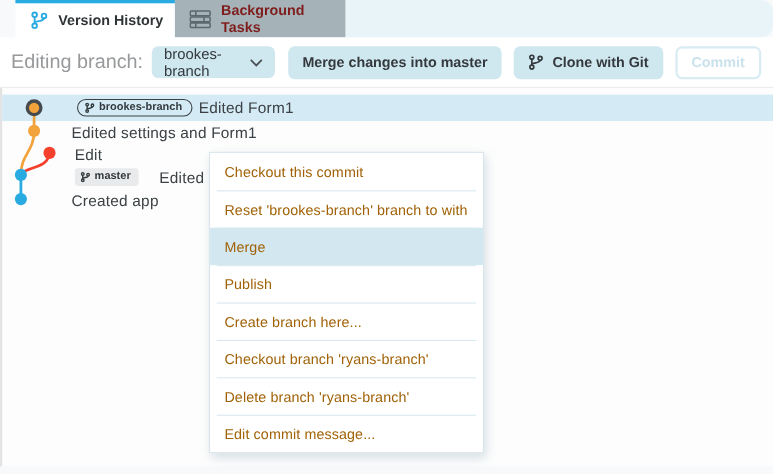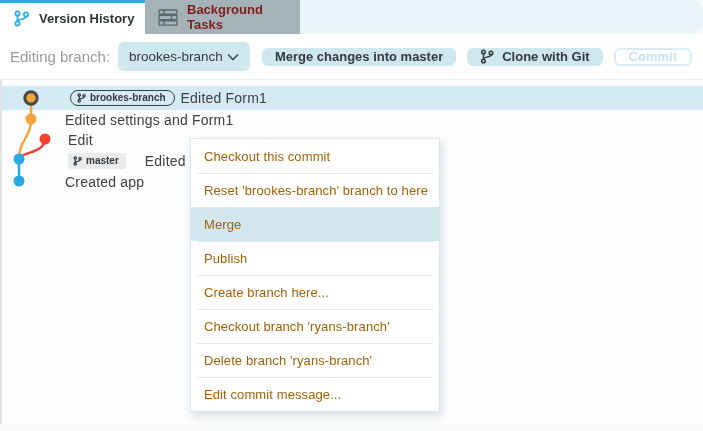--- a/index.html
+++ b/index.html
@@ -3,31 +3,31 @@
 <meta charset="utf-8">
 <style>
   html,body{margin:0;padding:0;}
   body{
     width:703px;height:431px;position:relative;overflow:hidden;
     background:#f7f9fa;
     font-family:"Liberation Sans", sans-serif;
     -webkit-font-smoothing:antialiased;
   }
   
-  .tabbar{position:absolute;top:0;left:0;right:0;height:34px;background:#e9f4f8;display:flex;border-radius:12px;}
+  .tabbar{position:absolute;top:0;left:14px;right:0;height:34px;background:#e9f4f8;display:flex;border-radius:12px;}
   .tab{display:flex;align-items:center;gap:9px;font-weight:bold;font-size:13px;box-sizing:border-box;cursor:default;}
   .tab.active{width:145px;background:#ffffff;border-top:3px solid #29abe2;padding-left:13px;color:#2f3437;}
   .tab.inactive{width:155px;background:#a5b3b8;padding-left:13px;color:#7f1d1d;}
   
   .toolbar{position:absolute;top:34px;left:0;right:0;height:46px;background:#ffffff;
     border-bottom:1px solid #ececec;display:flex;align-items:center;padding-left:10px;box-sizing:border-box;}
-  .tb-label{color:#97999b;font-size:15px;margin-right:8px;white-space:nowrap;}
+  .tb-label{color:#97999b;font-size:18px;margin-right:8px;white-space:nowrap;}
   .select{width:162px;height:29px;background:#cfe7ef;border-radius:6px;display:flex;align-items:center;
     justify-content:space-between;padding:0 11px;box-sizing:border-box;font-size:13.5px;color:#33393c;margin-right:12px;}
-  .btn{height:18px;background:#cfe7ef;border:none;border-radius:6px;font-family:inherit;font-weight:bold;
+  .btn{height:30px;background:#cfe7ef;border:none;border-radius:6px;font-family:inherit;font-weight:bold;
     font-size:13px;color:#33393c;padding:0 13px;display:flex;align-items:center;gap:8px;white-space:nowrap;margin-right:11px;}
   .btn.disabled{background:#ffffff;border:2px solid #d9ecf3;color:#c9e2ec;}
   
   .listpanel{position:absolute;top:80px;left:0;right:0;height:344px;background:#fdfdfd;border-left:2px solid #e3e3e3;}
   .rowhl{position:absolute;top:6px;left:0;right:0;height:24px;background:#d4eaf5;}
   .graph{position:absolute;top:0;left:-2px;}
   .commit-row{position:absolute;display:flex;align-items:center;gap:6px;white-space:nowrap;}
   .commit-msg{font-size:14px;color:#3b4145;letter-spacing:0.2px;}
   .badge{display:flex;align-items:center;gap:4px;font-size:10px;font-weight:bold;color:#343a3e;line-height:1;}
   .badge.outlined{border:1.5px solid #3c4246;border-radius:9px;padding:2px 8px 2px 6px;background:transparent;}
@@ -158,20 +158,20 @@
     <span class="commit-msg">Edited se</span>
   </div>
 
   <div class="commit-row" style="top:91px;height:21px;left:63px;">
     <span class="commit-msg">Created app</span>
   </div>
 </div>
 
 <div class="menu">
   <div class="menu-item">Checkout this commit</div>
-  <div class="menu-item">Reset 'brookes-branch' branch to here</div>
+  <div class="menu-item">Reset 'brookes-branch' branch to with</div>
   <div class="menu-item hl">Merge</div>
   <div class="menu-item">Publish</div>
   <div class="menu-item">Create branch here...</div>
   <div class="menu-item">Checkout branch 'ryans-branch'</div>
   <div class="menu-item">Delete branch 'ryans-branch'</div>
   <div class="menu-item">Edit commit message...</div>
 </div>
 
 </body></html>

